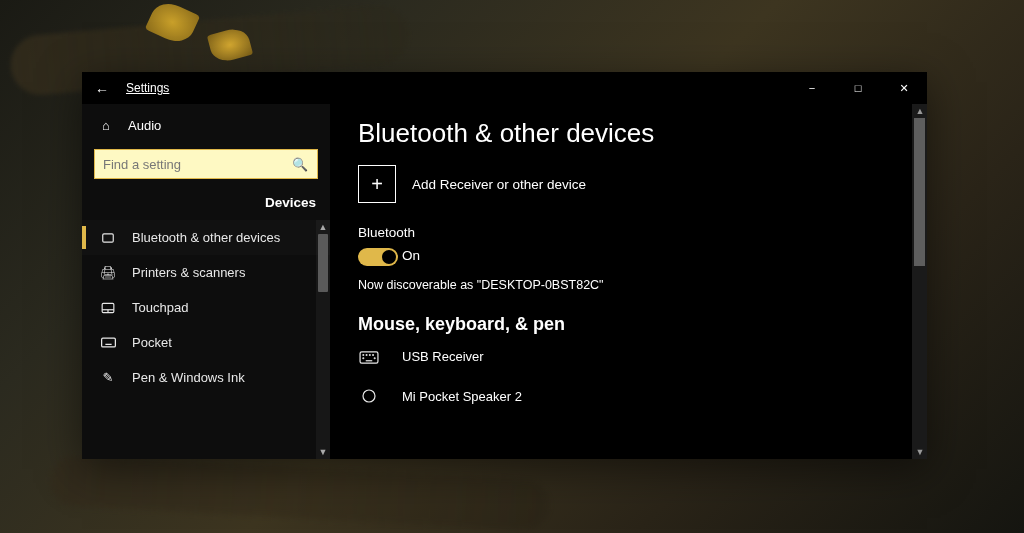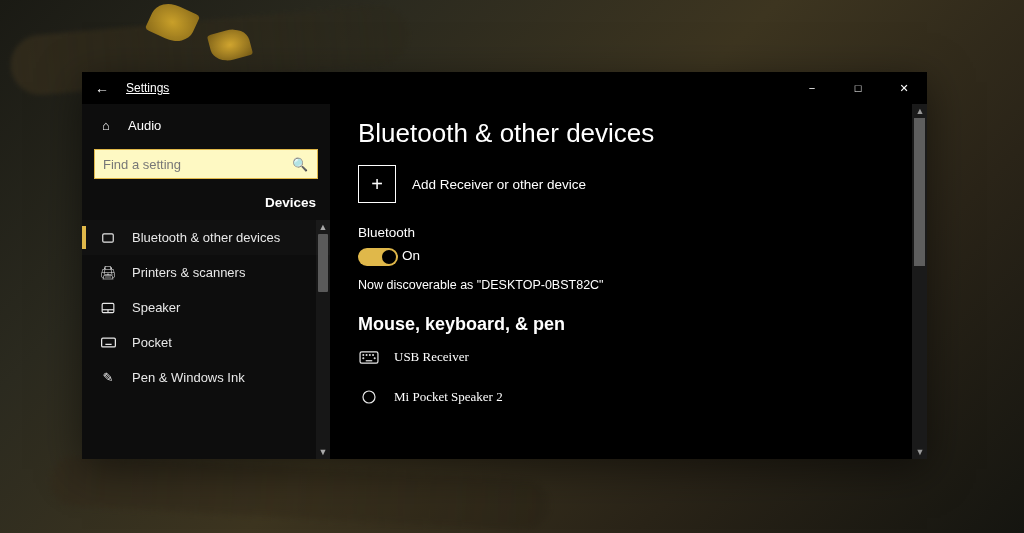--- a/index.html
+++ b/index.html
@@ -154,21 +154,21 @@
   .toggle {
     width:40px; height:18px; border-radius:9px; background:#e0b84a;
     position:relative;
   }
   .toggle .knob {
     position:absolute; right:2px; top:2px; width:14px; height:14px; border-radius:50%; background:#000;
   }
   .toggle-state { font-size:13.5px; }
   .discover-text { font-size:12.5px; margin-bottom:22px; }
   .section-heading { font-size:18px; font-weight:700; margin-bottom:10px; }
-  .device-row { display:flex; align-items:center; gap:14px; padding:4px 0 20px 0; font-size:13px;font-family:Liberation Serif, serif; }
+  .device-row { display:flex; align-items:flex-end; gap:22px; padding:4px 0 20px 0; font-size:13px; }
   .dev-icon { width:22px; font-size:14px; display:inline-flex; justify-content:center; }
 
   .main-scroll {
     position:absolute; right:0; top:0; width:15px; height:100%;
     background:#1a1a1a;
   }
   .main-thumb {
     position:absolute; right:2px; top:14px; width:11px; height:148px; background:#5e5e5e;
   }
   .main-scroll .sb-arrow { color:#999; }
@@ -223,21 +223,21 @@
             <span>Printers &amp; scanners</span>
           </div>
           <div class="nav-item">
             <span class="nav-icon">
               <svg width="14" height="12" viewBox="0 0 24 20" fill="none" stroke="#e8e8e8" stroke-width="2">
                   <rect x="2" y="2" width="20" height="16" rx="2"></rect>
                   <line x1="2" y1="13" x2="22" y2="13"></line>
                   <line x1="12" y1="13" x2="12" y2="18"></line>
                 </svg>
             </span>
-            <span>Speaker</span>
+            <span>Touchpad</span>
           </div>
           <div class="nav-item">
             <span class="nav-icon">
               <svg width="15" height="11" viewBox="0 0 24 16" fill="none" stroke="#e8e8e8" stroke-width="2">
                   <rect x="1" y="1" width="22" height="14" rx="2"></rect>
                   <line x1="5" y1="6" x2="5" y2="6"></line>
                   <line x1="9" y1="6" x2="9" y2="6"></line>
                   <line x1="13" y1="6" x2="13" y2="6"></line>
                   <line x1="17" y1="6" x2="17" y2="6"></line>
                   <line x1="7" y1="11" x2="17" y2="11"></line>

